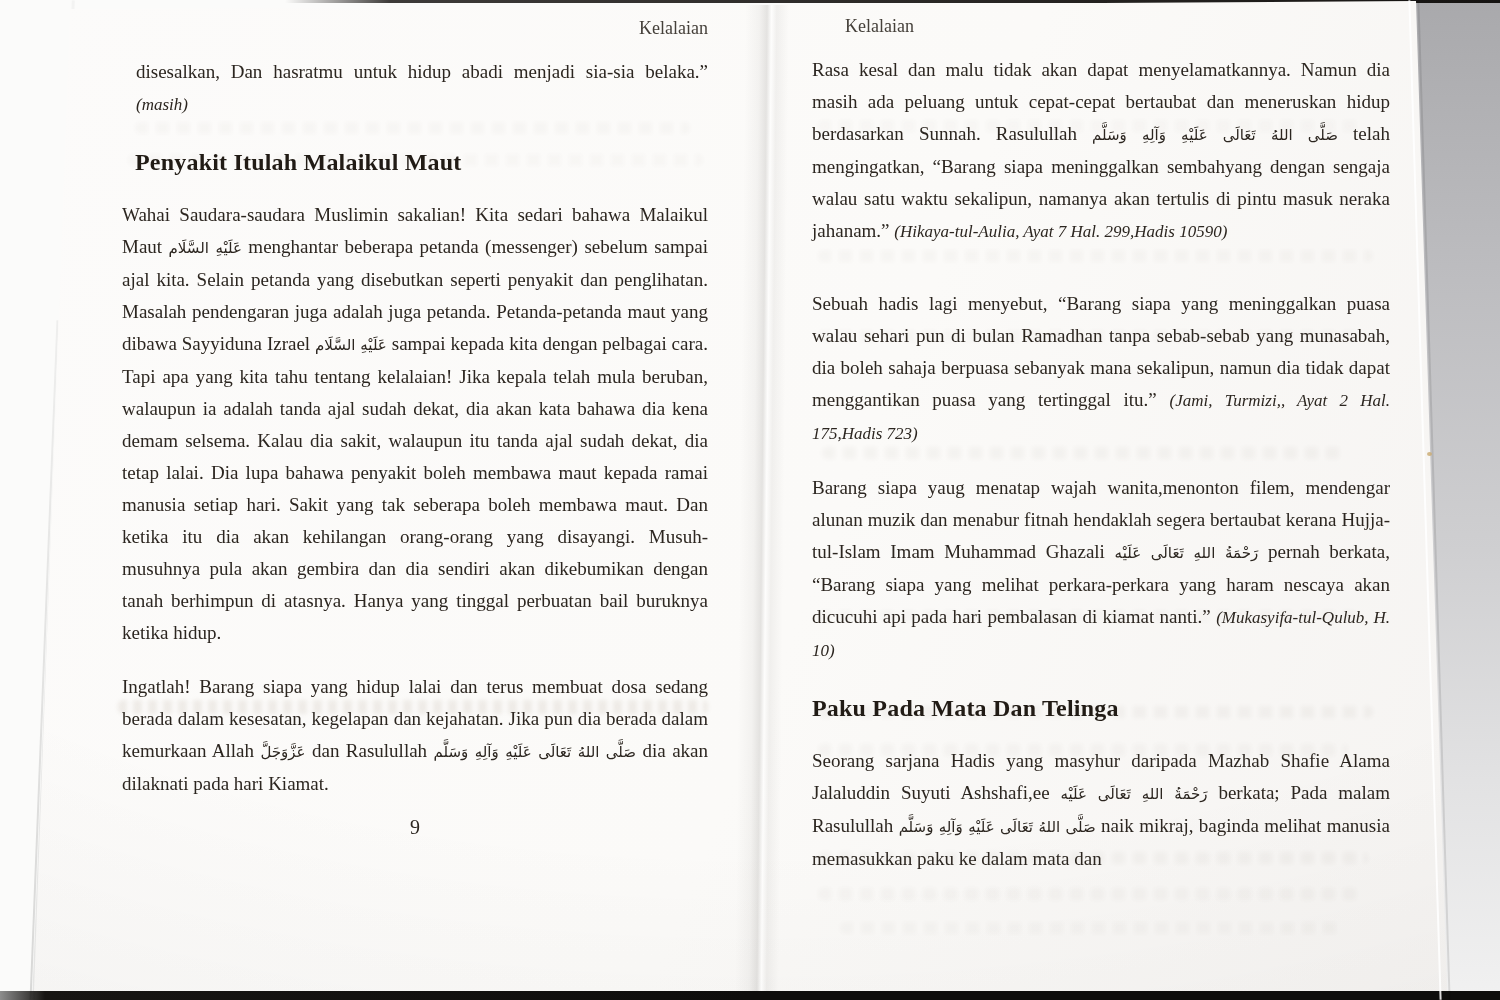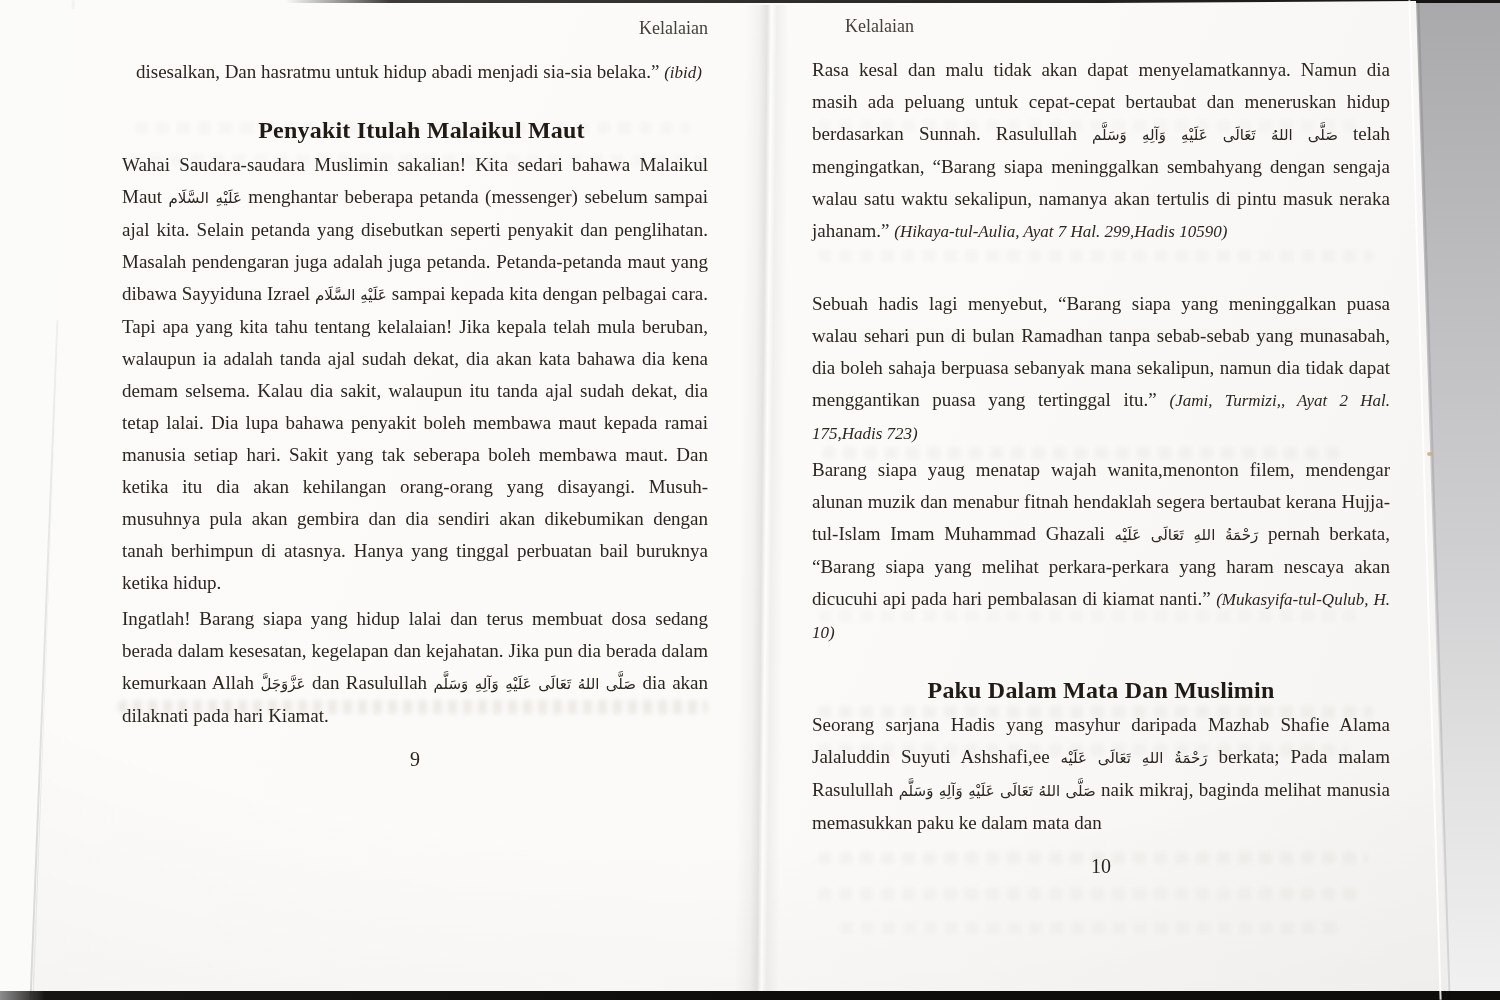--- a/index.html
+++ b/index.html
@@ -43,24 +43,24 @@
 
   
   .col{position:absolute;color:#2c2620;font-size:19px;line-height:32px;}
   .col-left{left:122px;top:16px;width:586px;}
   .col-right{left:812px;top:14px;width:578px;}
   .page-header{font-size:18px;line-height:24px;color:#45403a;margin:0 0 16px 0;}
   .hdr-right{text-align:right;}
   .hdr-left{padding-left:33px;}
   .para{margin:0;text-align:justify;}
   .para.intro{margin-left:14px;margin-top:4px;}
-  h2{font-size:24px;line-height:30px;font-weight:bold;color:#211b15;margin:0;letter-spacing:.2px;text-align:center;}
+  h2{font-size:24px;line-height:30px;font-weight:bold;color:#211b15;margin:0;letter-spacing:.2px;}
   .col-left h2{padding-left:13px;}
   .mt-h{margin-top:26px;}
-  .mt-p{margin-top:4px;}
+  .mt-p{margin-top:22px;}
   .mt-p2{margin-top:40px;}
   .page-number{text-align:center;font-size:20px;margin-top:11px;color:#2c2620;}
   .seg-arabic{font-family:"DejaVu Sans",sans-serif;font-size:15px;}
   .seg-cite{font-style:italic;font-size:17px;}
 </style>
 </head>
 <body>
 
 <div class="scene">
 
@@ -83,34 +83,33 @@
     <div class="ghost" style="left:822px;top:447px;width:520px;opacity:.07;"></div>
     <div class="ghost" style="left:818px;top:610px;width:540px;opacity:.04;"></div>
     <div class="ghost" style="left:818px;top:706px;width:555px;opacity:.08;"></div>
     <div class="ghost" style="left:818px;top:744px;width:530px;opacity:.06;"></div>
     <div class="ghost" style="left:818px;top:852px;width:550px;opacity:.07;"></div>
     <div class="ghost" style="left:818px;top:888px;width:545px;opacity:.06;"></div>
     <div class="ghost" style="left:840px;top:922px;width:500px;opacity:.05;"></div>
 
     <div class="col col-left">
       <div class="page-header hdr-right">Kelalaian</div>
-      <p class="para intro"><span class="seg-text">disesalkan, Dan hasratmu untuk hidup abadi menjadi sia-sia belaka.” </span><span class="seg-cite">(ibid)</span></p>
+      <p class="para intro"><span class="seg-text">disesalkan, Dan hasratmu untuk hidup abadi menjadi sia-sia belaka.” </span><span class="seg-cite">(masih)</span></p>
       <h2 class="mt-h">Penyakit Itulah Malaikul Maut</h2>
       <p class="para mt-p"><span class="seg-text">Wahai Saudara-saudara Muslimin sakalian! Kita sedari bahawa Malaikul Maut </span><span class="seg-arabic">عَلَيْهِ السَّلَام</span><span class="seg-text"> menghantar beberapa petanda (messenger) sebelum sampai ajal kita. Selain petanda yang disebutkan seperti penyakit dan penglihatan. Masalah pendengaran juga adalah juga petanda. Petanda-petanda maut yang dibawa Sayyiduna Izrael </span><span class="seg-arabic">عَلَيْهِ السَّلَام</span><span class="seg-text"> sampai kepada kita dengan pelbagai cara. Tapi apa yang kita tahu tentang kelalaian! Jika kepala telah mula beruban, walaupun ia adalah tanda ajal sudah dekat, dia akan kata bahawa dia kena demam selsema. Kalau dia sakit, walaupun itu tanda ajal sudah dekat, dia tetap lalai. Dia lupa bahawa penyakit boleh membawa maut kepada ramai manusia setiap hari. Sakit yang tak seberapa boleh membawa maut. Dan ketika itu dia akan kehilangan orang-orang yang disayangi. Musuh-musuhnya pula akan gembira dan dia sendiri akan dikebumikan dengan tanah berhimpun di atasnya. Hanya yang tinggal perbuatan bail buruknya ketika hidup.</span></p>
       <p class="para mt-p"><span class="seg-text">Ingatlah! Barang siapa yang hidup lalai dan terus membuat dosa sedang berada dalam kesesatan, kegelapan dan kejahatan. Jika pun dia berada dalam kemurkaan Allah </span><span class="seg-arabic">عَزَّوَجَلَّ</span><span class="seg-text"> dan Rasulullah </span><span class="seg-arabic">صَلَّى اللهُ تَعَالَى عَلَيْهِ وَآلِهِ وَسَلَّم</span><span class="seg-text"> dia akan dilaknati pada hari Kiamat.</span></p>
       <div class="page-number">9</div>
     </div>
 
     <div class="col col-right">
       <div class="page-header hdr-left">Kelalaian</div>
       <p class="para"><span class="seg-text">Rasa kesal dan malu tidak akan dapat menyelamatkannya. Namun dia masih ada peluang untuk cepat-cepat bertaubat dan meneruskan hidup berdasarkan Sunnah. Rasulullah </span><span class="seg-arabic">صَلَّى اللهُ تَعَالَى عَلَيْهِ وَآلِهِ وَسَلَّم</span><span class="seg-text"> telah mengingatkan, “Barang siapa meninggalkan sembahyang dengan sengaja walau satu waktu sekalipun, namanya akan tertulis di pintu masuk neraka jahanam.” </span><span class="seg-cite">(Hikaya-tul-Aulia, Ayat 7 Hal. 299,Hadis 10590)</span></p>
       <p class="para mt-p2"><span class="seg-text">Sebuah hadis lagi menyebut, “Barang siapa yang meninggalkan puasa walau sehari pun di bulan Ramadhan tanpa sebab-sebab yang munasabah, dia boleh sahaja berpuasa sebanyak mana sekalipun, namun dia tidak dapat menggantikan puasa yang tertinggal itu.” </span><span class="seg-cite">(Jami, Turmizi,, Ayat 2 Hal. 175,Hadis 723)</span></p>
       <p class="para mt-p"><span class="seg-text">Barang siapa yaug menatap wajah wanita,menonton filem, mendengar alunan muzik dan menabur fitnah hendaklah segera bertaubat kerana Hujja-tul-Islam Imam Muhammad Ghazali </span><span class="seg-arabic">رَحْمَةُ اللهِ تَعَالَى عَلَيْه</span><span class="seg-text"> pernah berkata, “Barang siapa yang melihat perkara-perkara yang haram nescaya akan dicucuhi api pada hari pembalasan di kiamat nanti.” </span><span class="seg-cite">(Mukasyifa-tul-Qulub, H. 10)</span></p>
-      <h2 class="mt-h">Paku Dalam Mata Dan Muslimin</h2>
+      <h2 class="mt-h">Paku Pada Mata Dan Telinga</h2>
       <p class="para mt-p"><span class="seg-text">Seorang sarjana Hadis yang masyhur daripada Mazhab Shafie Alama Jalaluddin Suyuti Ashshafi,ee </span><span class="seg-arabic">رَحْمَةُ اللهِ تَعَالَى عَلَيْه</span><span class="seg-text"> berkata; Pada malam Rasulullah </span><span class="seg-arabic">صَلَّى اللهُ تَعَالَى عَلَيْهِ وَآلِهِ وَسَلَّم</span><span class="seg-text"> naik mikraj, baginda melihat manusia memasukkan paku ke dalam mata dan</span></p>
-      <div class="page-number">10</div>
     </div>
   </div>
 
   <div class="edge-line el-c"></div>
   <div class="edge-line el-d"></div>
   <div class="speck"></div>
 </div>
 
 </body></html>

